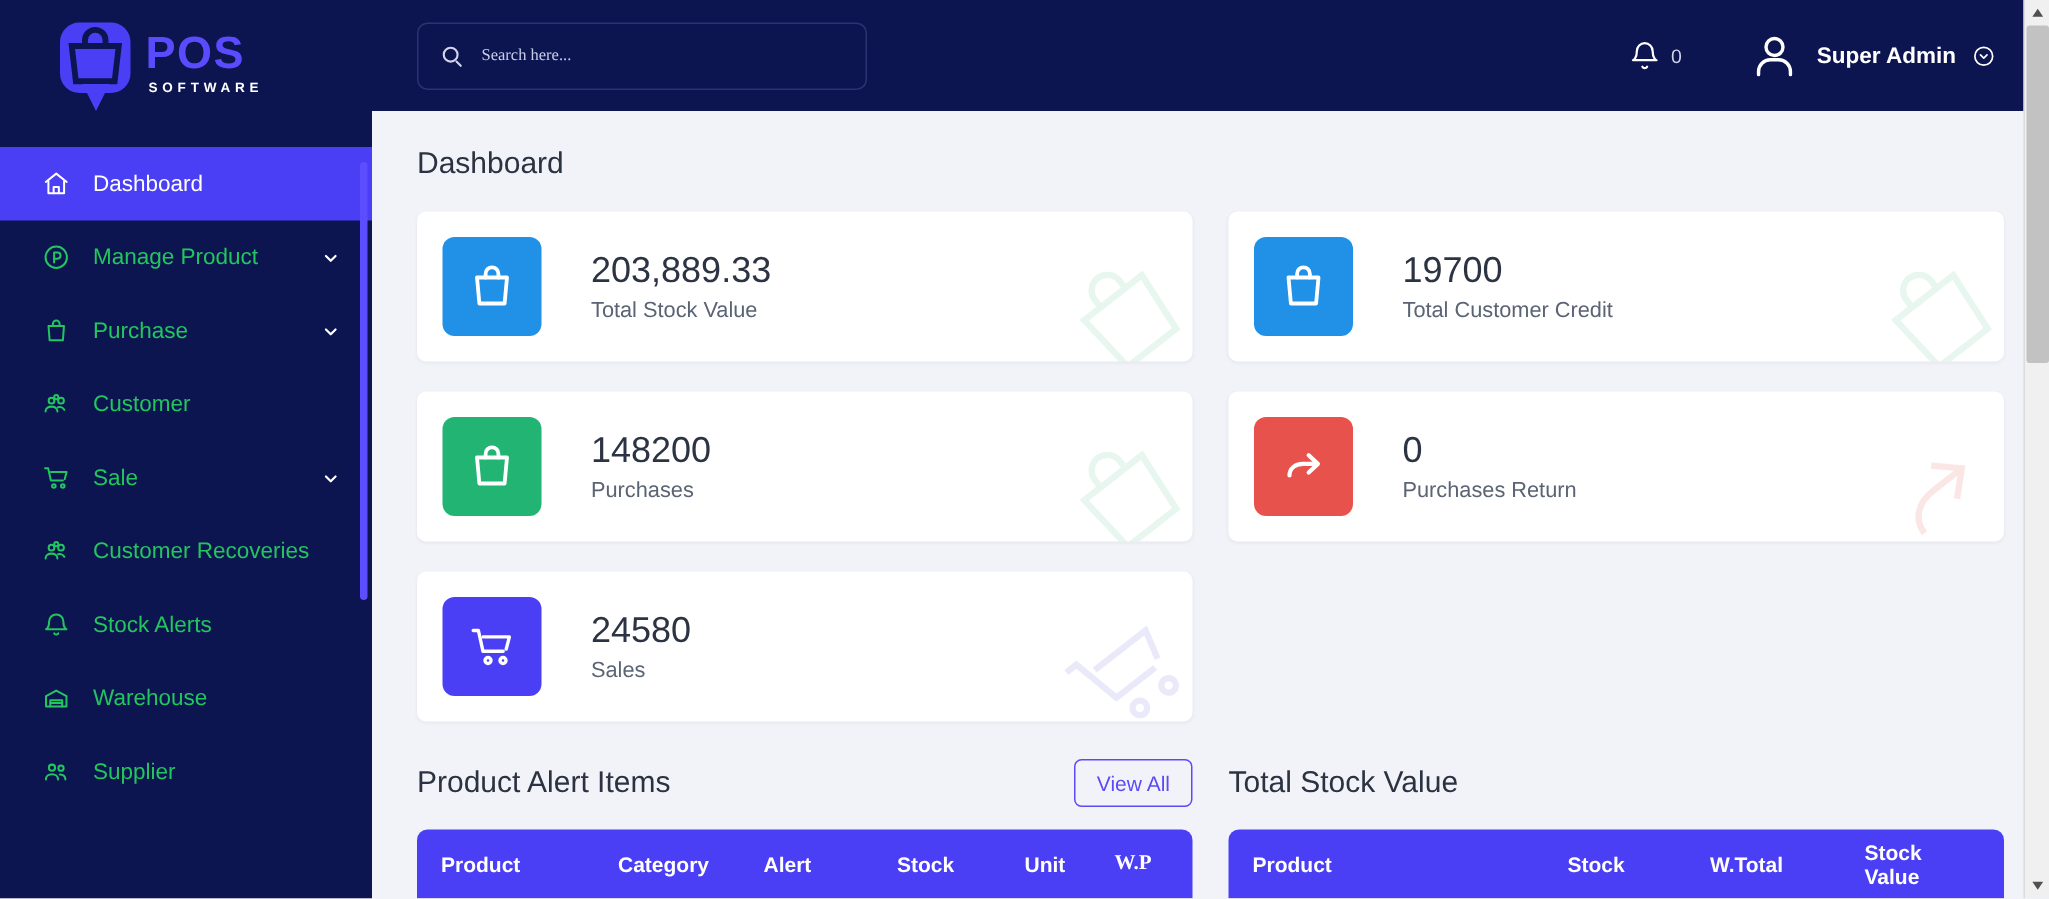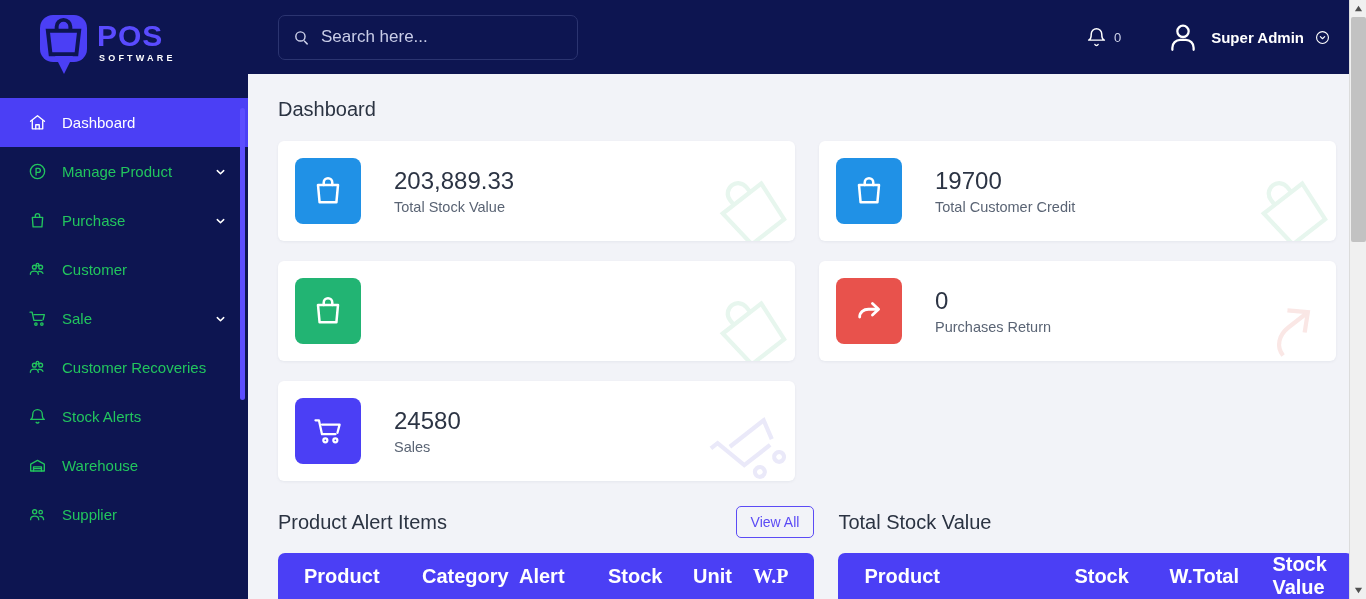--- a/index.html
+++ b/index.html
@@ -91,22 +91,22 @@
     width: 300px; height: 45px;
     border: 1px solid #2b3470; border-radius: 7px;
     display: flex; align-items: center;
     padding: 0 14px;
     background: #0d1551;
   }
   .search-box .s-ico { width: 17px; height: 17px; margin-right: 11px; flex:0 0 17px;}
   .search-box .s-ico svg { width: 17px; height: 17px; display:block; }
   .search-input {
     border: none; outline: none; background: transparent;
-    color: #eab308; font-size: 17px;
-    font-family: Liberation Sans, sans-serif;
+    color: #eab308; font-size: 11px;
+    font-family: Liberation Serif, serif;
     width: 100%;
   }
   .search-input::placeholder { color: #c9cde8; }
 
   .top-right {
     margin-left: auto; display: flex; align-items: center;
     padding-right: 36px; gap: 0;
   }
   .bell-wrap { display: flex; align-items: center; gap: 7px; margin-right: 45px; cursor: pointer;}
   .bell-wrap svg { width: 21px; height: 23px; display: block; }
@@ -165,22 +165,22 @@
     margin-left: auto;
     border: 1px solid #5b4bf5; color: #5b4bf5;
     background: transparent;
     font-size: 14px; border-radius: 5px;
     padding: 7px 14px; cursor: pointer;
     font-family: "Liberation Sans", sans-serif;
   }
   .thead {
     background: #4b3ff5; border-radius: 7px 7px 0 0;
     height: 46px; display: flex; align-items: center;
-    color: #fff; font-size: 20px; font-weight: 700;
-    padding: 0 26px;
+    color: #fff; font-size: 14px; font-weight: 700;
+    padding: 0 16px;
   }
   .thead.alert-cols > span:nth-child(1){ flex: 0 0 118px; }
   .thead.alert-cols > span:nth-child(2){ flex: 0 0 97px; }
   .thead.alert-cols > span:nth-child(3){ flex: 0 0 89px; }
   .thead.alert-cols > span:nth-child(4){ flex: 0 0 85px; }
   .thead.alert-cols > span:nth-child(5){ flex: 0 0 60px; }
   .thead.alert-cols > span:nth-child(6){ flex: 1 1 auto; font-family: Liberation Serif, serif; }
 
   .thead.stock-cols > span:nth-child(1){ flex: 0 0 210px; }
   .thead.stock-cols > span:nth-child(2){ flex: 0 0 95px; }
@@ -423,20 +423,24 @@
                 <path d="M8.8 7.5V5.6a3.2 3.2 0 0 1 6.4 0v1.9"></path>
               </svg>
             </div>
           </div>
           <div class="card">
             <div class="card-ico" style="background:#22b473;color:#fff">
               <svg viewBox="0 0 24 24" fill="none" stroke="currentColor" stroke-width="1.9" stroke-linecap="round" stroke-linejoin="round">
                 <path d="M4.5 7.5h15l-1.2 13H5.7l-1.2-13z"></path>
                 <path d="M8.8 7.5V5.6a3.2 3.2 0 0 1 6.4 0v1.9"></path>
               </svg>
+            </div>
+            <div class="card-body">
+              <div class="card-val">148200</div>
+              <div class="card-lbl">Purchases</div>
             </div>
             <div class="card-wm">
               <svg viewBox="0 0 24 24" fill="none" stroke="#b9e5cd" stroke-width="1.3">
                 <path d="M4.5 7.5h15l-1.2 13H5.7l-1.2-13z"></path>
                 <path d="M8.8 7.5V5.6a3.2 3.2 0 0 1 6.4 0v1.9"></path>
               </svg>
             </div>
           </div>
           <div class="card">
             <div class="card-ico" style="background:#e8524c;color:#fff">

